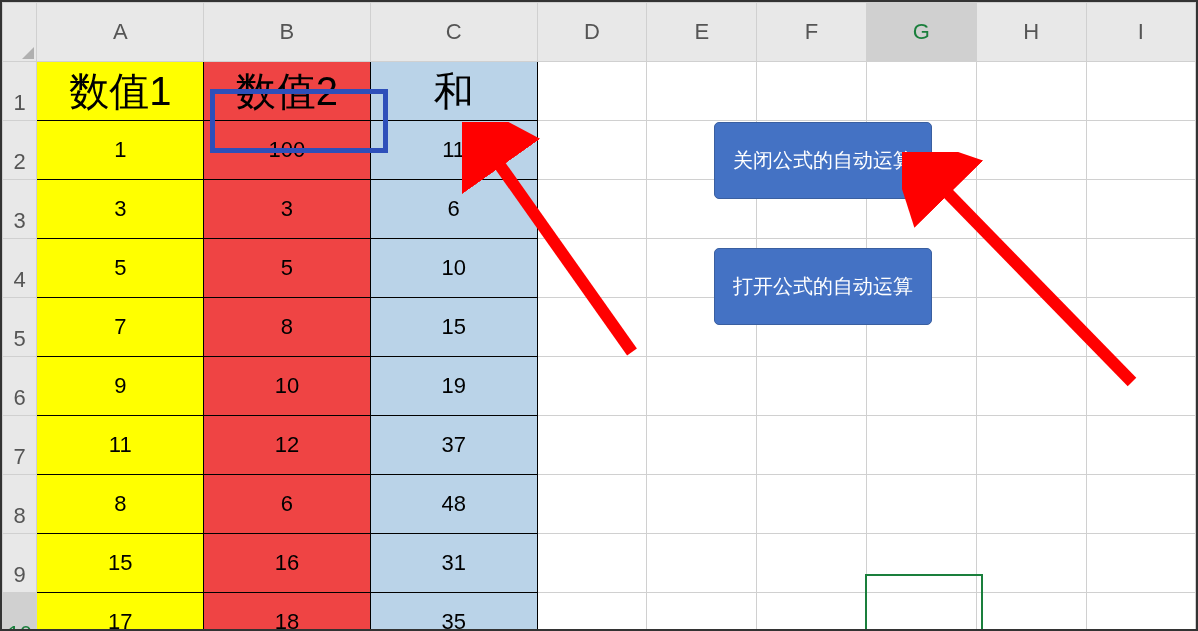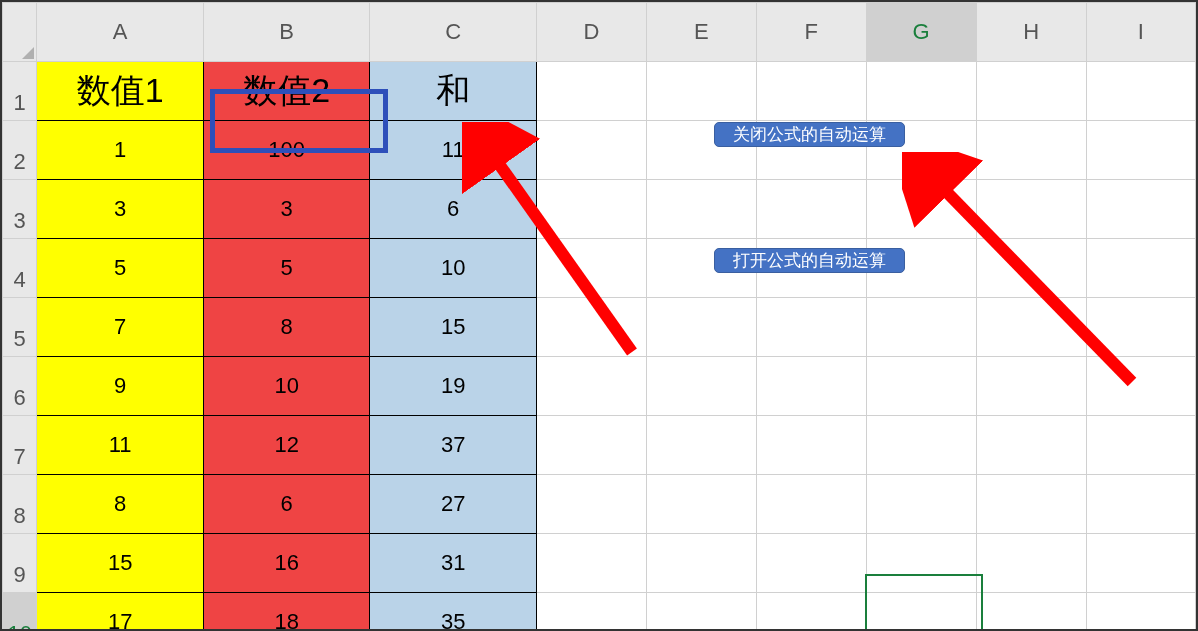--- a/index.html
+++ b/index.html
@@ -50,37 +50,37 @@
     border: 1px solid #b0b0b0;
     position: relative;
   }
   .corner svg { position: absolute; right: 2px; bottom: 2px; }
   .col-narrow { width: 116px; }
   .col-wide { width: 175px; }
   .data-border td.data { border: 1px solid #000; }
   .yellow { background: #ffff00; }
   .orange { background: #ef4444; }
   .blue { background: #bad3e8; }
-  .hdr-row td.data { font-size: 34px; }
+  .hdr-row td.data { font-size: 40px; }
   .selection {
     position: absolute;
     border: 5px solid #2e4fba;
     pointer-events: none;
   }
   .active-cell {
     position: absolute;
     border: 2px solid #1a7f3c;
     pointer-events: none;
   }
   .callout {
     position: absolute;
     background: #4472c4;
     color: #fff;
-    font-size: 17px;
-    padding: 0 18px;
+    font-size: 20px;
+    padding: 24px 18px;
     border: 1px solid #3a5fa0;
     border-radius: 5px;
     white-space: nowrap;
     text-align: right;
   }
   .arrow-svg {
     position: absolute;
     pointer-events: none;
   }
   .rowhead.active, .colhead.active {
@@ -190,21 +190,21 @@
         <td></td>
         <td></td>
         <td></td>
         <td></td>
         <td></td>
   </tr>
   <tr class="data-border">
     <td class="rowhead">8</td>
     <td class="data yellow">8</td>
     <td class="data orange">6</td>
-    <td class="data blue">27</td>
+    <td class="data blue">48</td>
     <td></td>
         <td></td>
         <td></td>
         <td></td>
         <td></td>
         <td></td>
   </tr>
   <tr class="data-border">
     <td class="rowhead">9</td>
     <td class="data yellow">15</td>

